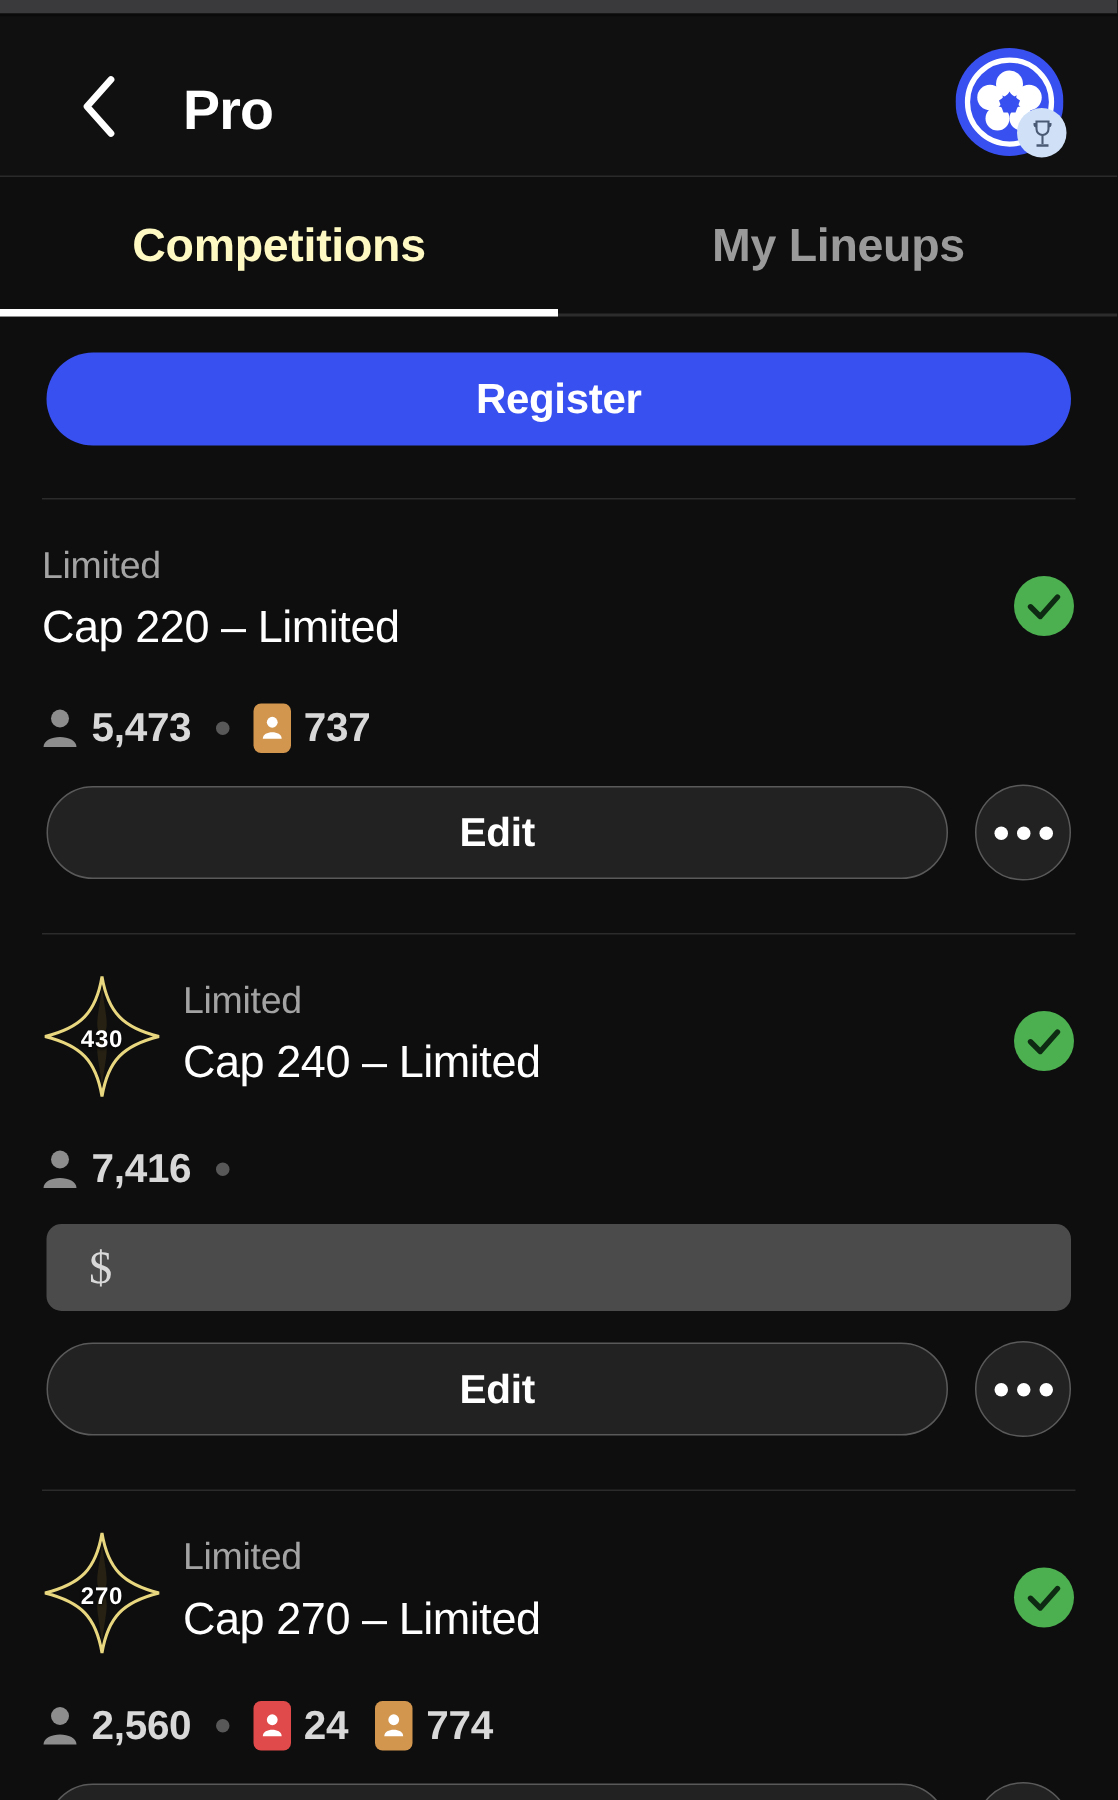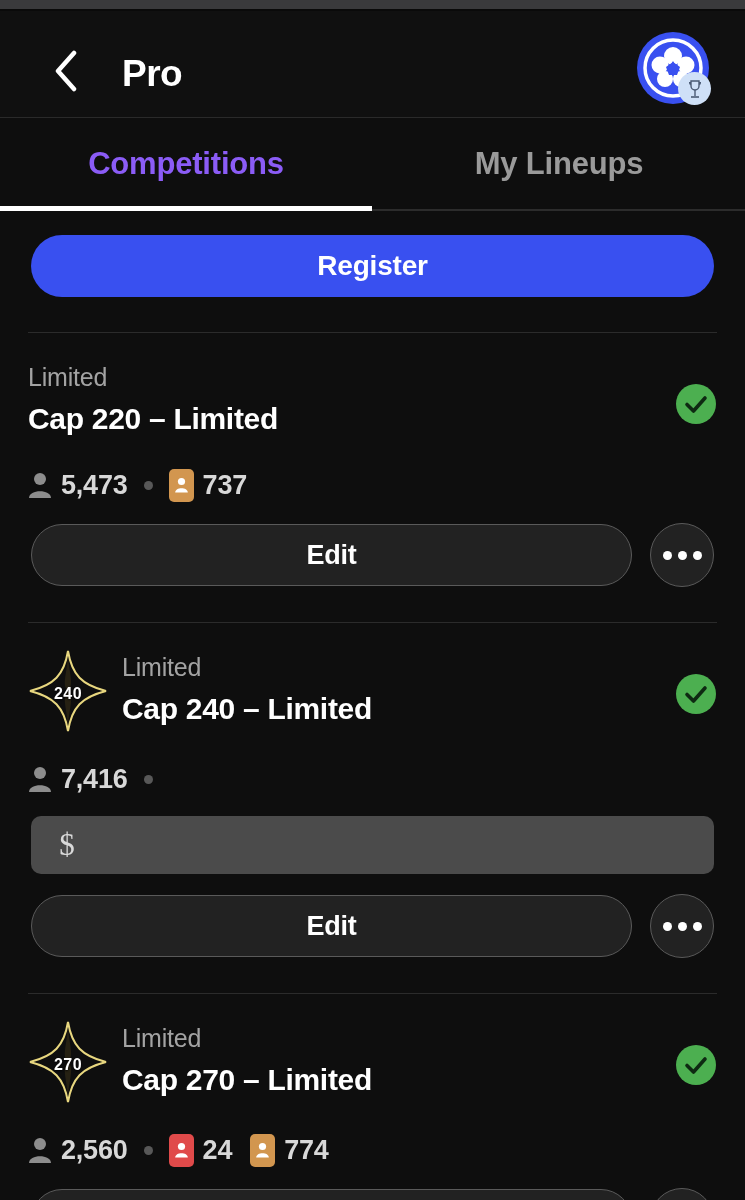--- a/index.html
+++ b/index.html
@@ -55,21 +55,21 @@
     position:absolute; top:118px; left:0; width:745px; height:94px;
     background:#0e0e0e;
   }
   .tab{
     position:absolute; top:0; height:92px;
     width:372px;
     display:flex; align-items:center; justify-content:center;
     font-size:31px; font-weight:bold;
     letter-spacing:-0.2px;
   }
-  .tab-0{ left:0; color:#8b5cf6; }
+  .tab-0{ left:0; color:#fef9c3; }
   .tab-1{ left:373px; color:#9a9a9a; }
   .tab-underline-track{
     position:absolute; top:209px; left:0; width:745px; height:2px;
     background:#2c2c2c;
   }
   .tab-underline{
     position:absolute; top:206px; left:0; width:372px; height:5px;
     background:#ffffff;
   }
 
@@ -105,21 +105,21 @@
     font-size:16px; font-weight:bold; color:#ffffff;
     letter-spacing:0.5px;
     text-shadow:0 1px 2px rgba(0,0,0,.85);
   }
   .comp-texts{ flex:1 1 auto; padding-top:4px; }
   .comp-sub{
     font-size:25px; color:#a3a3a3; line-height:32px;
     letter-spacing:-0.2px;
   }
   .comp-title{
-    font-size:30px; font-weight:bold; color:#ffffff;
+    font-size:30px; font-weight:normal; color:#ffffff;
     line-height:40px; margin-top:6px;
     letter-spacing:-0.3px;
   }
   .check-badge{
     position:absolute; right:28px; top:26px;
     width:42px; height:42px;
   }
 
   .stats{
     display:flex; align-items:center;
@@ -290,21 +290,21 @@
     </div>
 
     <div class="divider"></div>
     <div class="comp">
       <div class="comp-head">
         <div class="star-wrap">
           <svg width="80" height="84" viewBox="0 0 80 84">
             <path d="M40 2 C44 26 54 36 78 42 C54 48 44 58 40 82 C36 58 26 48 2 42 C26 36 36 26 40 2 Z" fill="url(#g0)" stroke="#e8d77f" stroke-width="2"></path>
             <path d="M40 8 C42 28 46 36 40 42 C46 48 42 56 40 76 C38 56 34 48 40 42 C34 36 38 28 40 8 Z" fill="#3a3117" opacity="0.55"></path>
           </svg>
-          <div class="star-label">240</div>
+          <div class="star-label">430</div>
         </div>
         <div class="comp-texts">
           <div class="comp-sub">Limited</div>
           <div class="comp-title">Cap 240 – Limited</div>
         </div>
         <div class="check-badge">
           <svg width="42" height="42" viewBox="0 0 42 42">
             <circle cx="21" cy="21" r="20" fill="#4caf50"></circle>
             <path d="M12 21.5 L18.5 28 L30 15" fill="none" stroke="#0e2a12" stroke-width="3.6" stroke-linecap="round" stroke-linejoin="round"></path>
           </svg>

